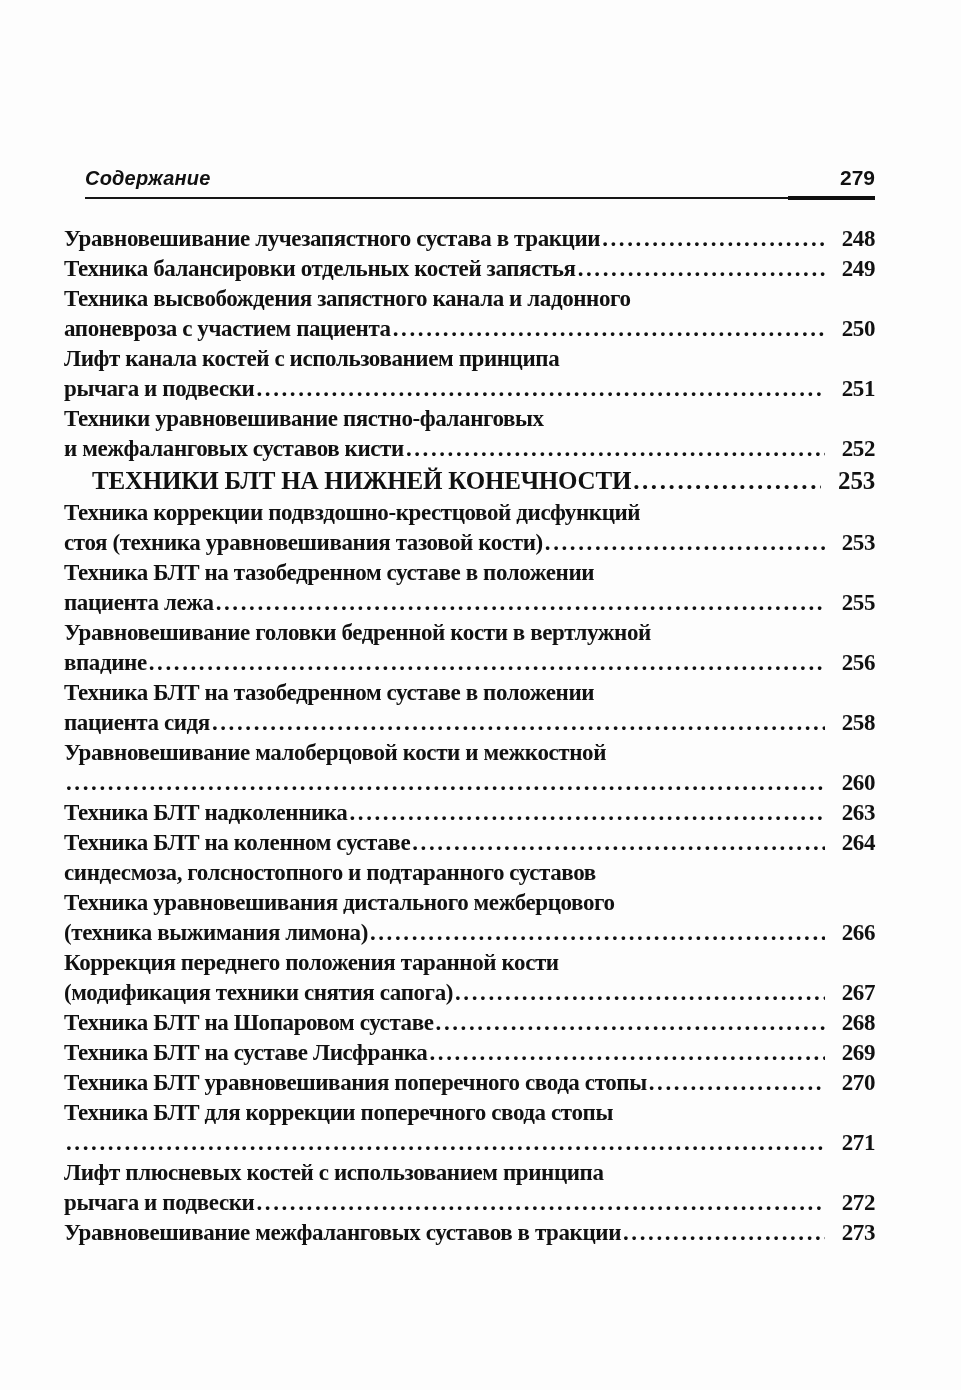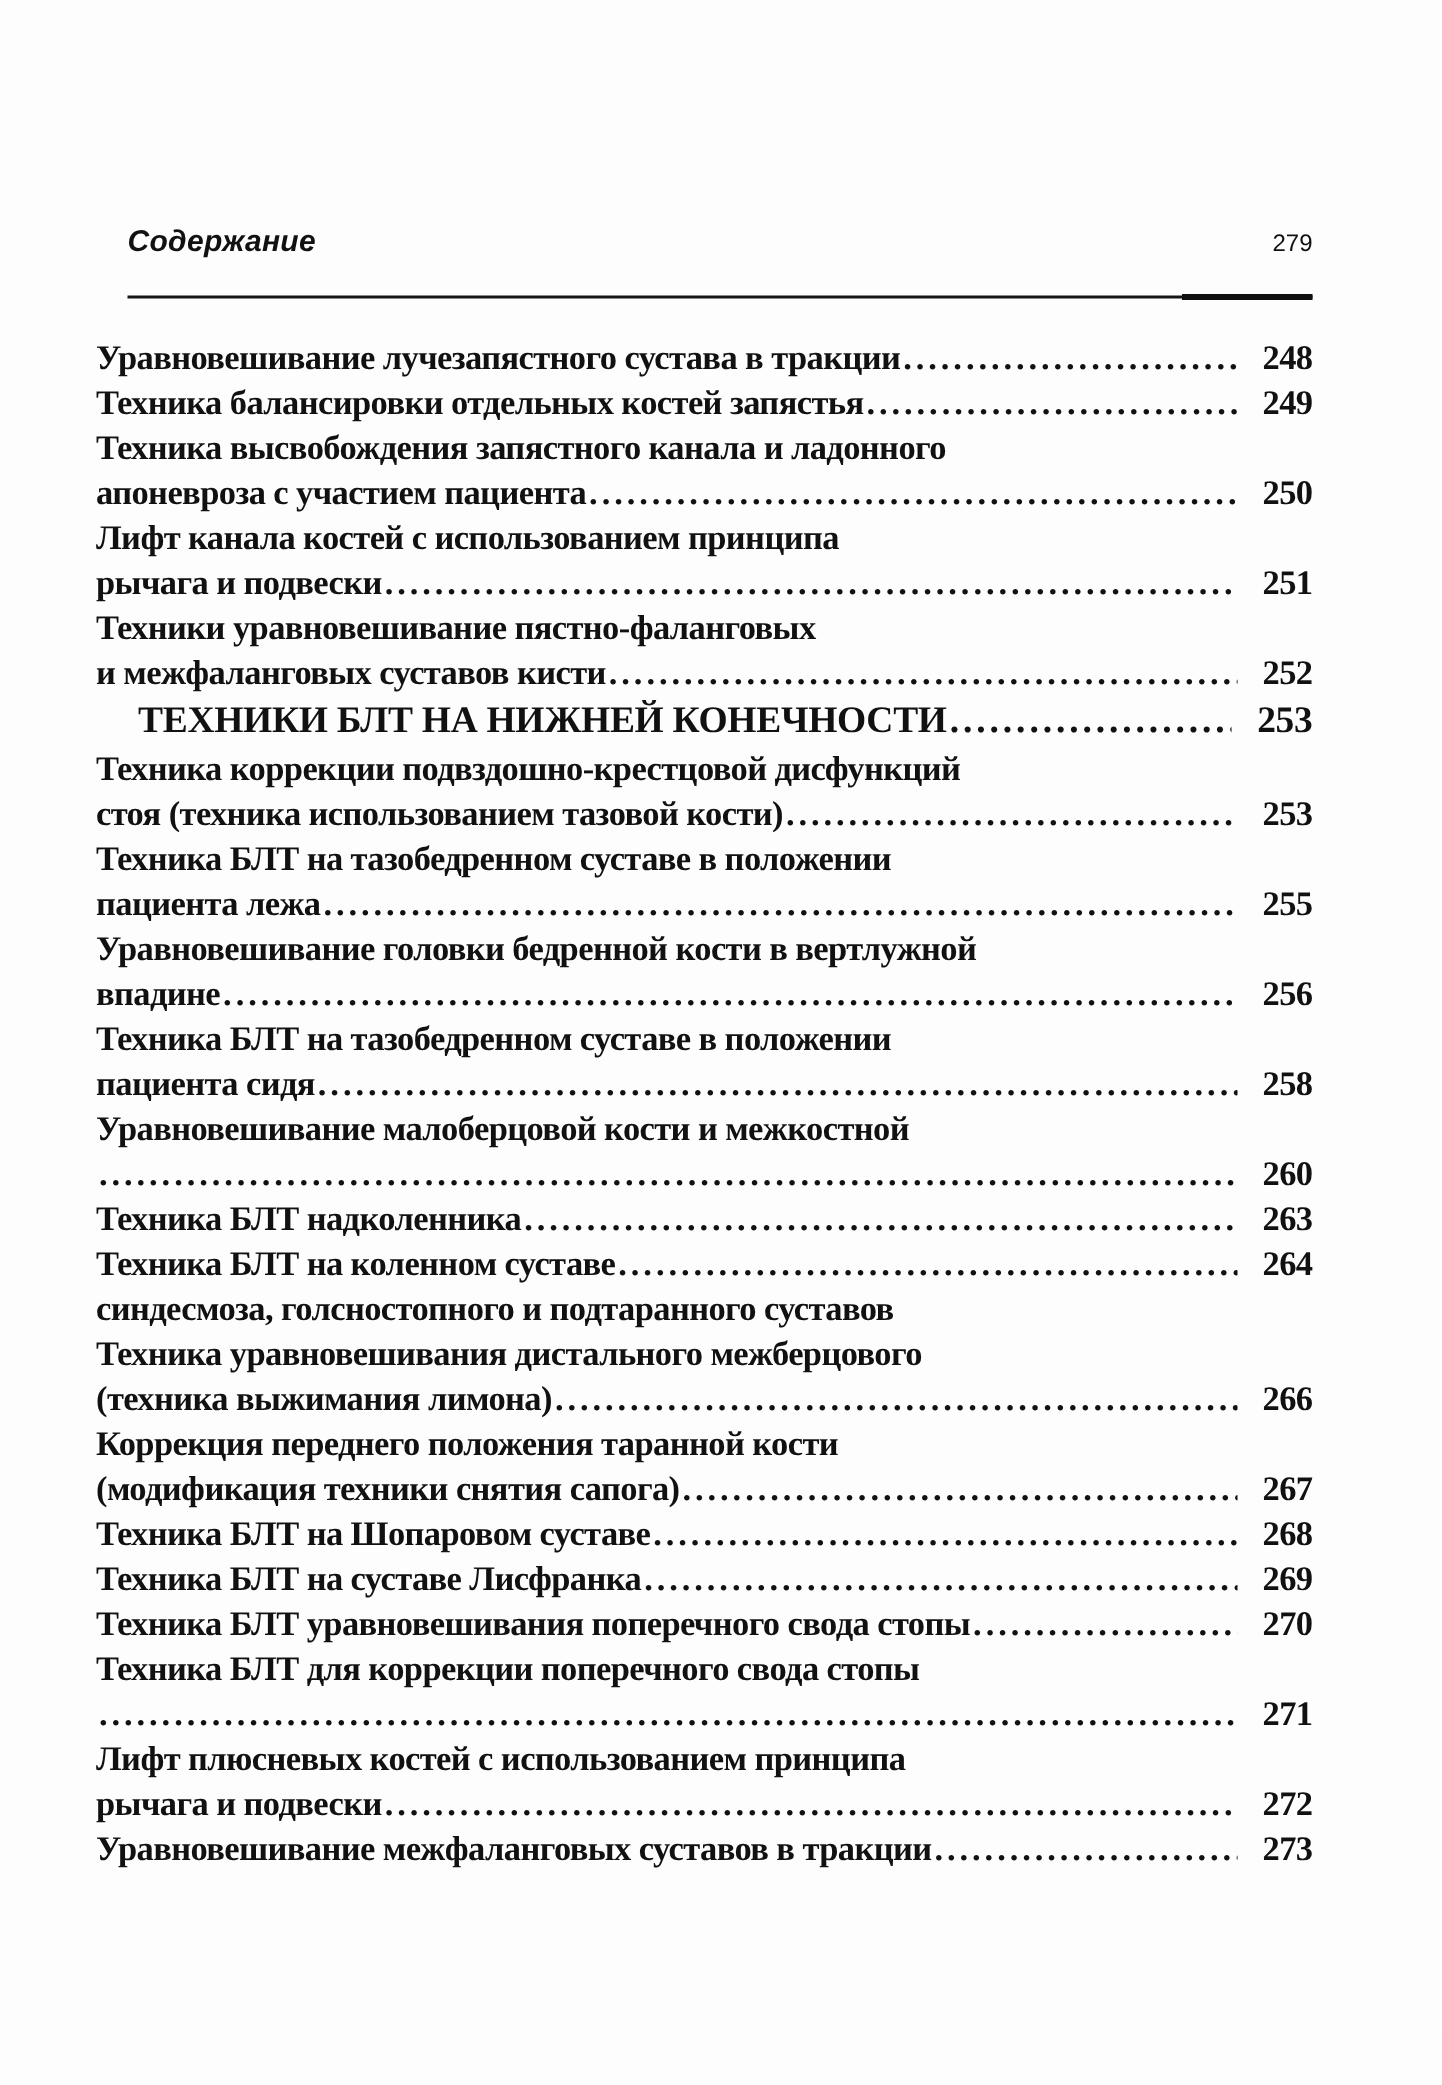--- a/index.html
+++ b/index.html
@@ -7,38 +7,38 @@
     position: relative;
     width: 961px;
     height: 1390px;
     background: #fdfdfd;
     color: #111;
     font-family: "Liberation Serif", serif;
     overflow: hidden;
   }
   .running-head {
     position: absolute;
-    top: 150px;
+    top: 166px;
     left: 85px;
     width: 790px;
     display: flex;
     justify-content: space-between;
     align-items: baseline;
   }
   .running-title {
     font-family: "Liberation Sans", sans-serif;
     font-style: italic;
     font-weight: bold;
     font-size: 20px;
     letter-spacing: 0.2px;
   }
   .running-page {
     font-family: "Liberation Sans", sans-serif;
-    font-weight: normal;
-    font-size: 16px;
+    font-weight: bold;
+    font-size: 21px;
   }
   .head-rule {
     position: absolute;
     top: 197px;
     left: 85px;
     width: 790px;
     height: 2px;
     background: #161616;
   }
   .head-rule-thick {
@@ -144,21 +144,21 @@
           <span class="text">ТЕХНИКИ БЛТ НА НИЖНЕЙ КОНЕЧНОСТИ</span>
           <span class="dots"></span>
           <span class="pagenum">253</span>
         </div>
       </div>
       <div class="entry">
         <div class="line">
           <span class="text">Техника коррекции подвздошно-крестцовой дисфункций</span>
         </div>
         <div class="line">
-          <span class="text">стоя (техника использованием тазовой кости)</span>
+          <span class="text">стоя (техника уравновешивания тазовой кости)</span>
           <span class="dots"></span>
           <span class="pagenum">253</span>
         </div>
       </div>
       <div class="entry">
         <div class="line">
           <span class="text">Техника БЛТ на тазобедренном суставе в положении</span>
         </div>
         <div class="line">
           <span class="text">пациента лежа</span>

